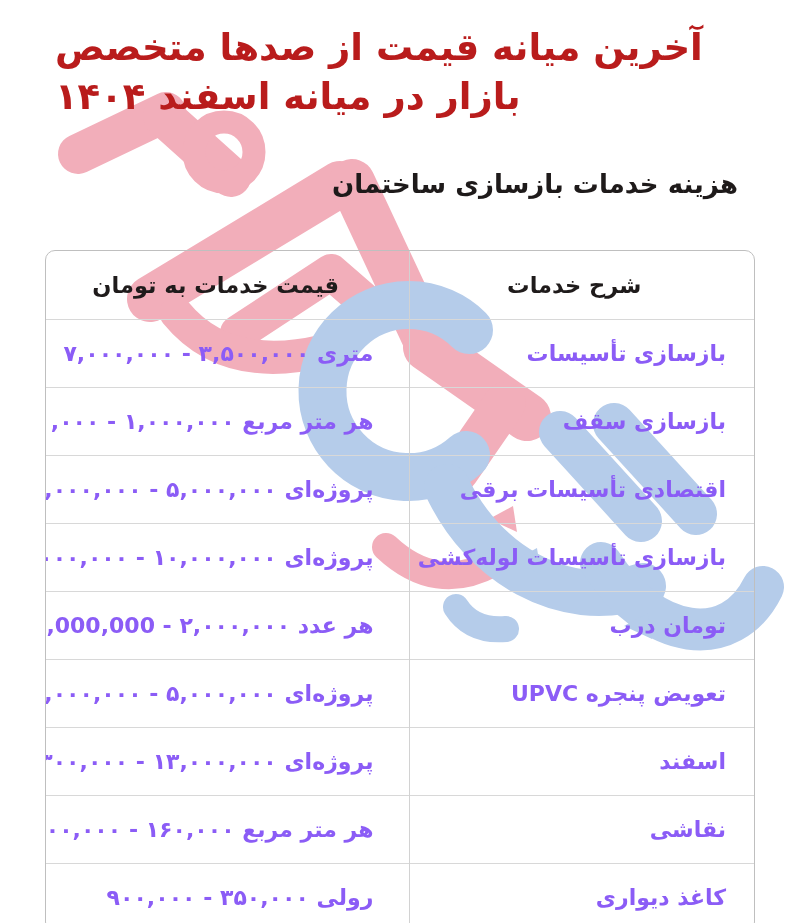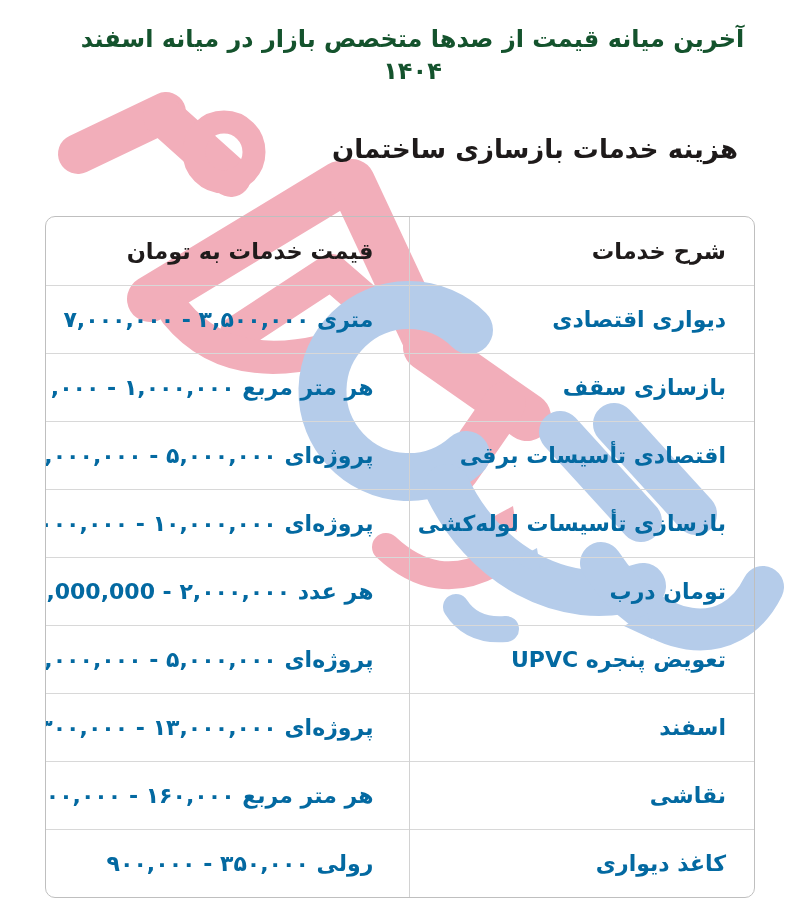--- a/index.html
+++ b/index.html
@@ -7,22 +7,22 @@
     width:800px;height:923px;position:relative;overflow:hidden;
     font-family:"DejaVu Sans","Liberation Sans",sans-serif;
     color:#221e1e;direction:rtl;
   }
   .watermark{
     position:absolute;inset:0;z-index:0;pointer-events:none;
   }
   .content{position:relative;z-index:1;}
   .page-title{
     margin:0;padding:24px 30px 0 55px;
-    font-size:24px;line-height:1.32;font-weight:700;
-    text-align:center;color:#14532d;letter-spacing:-0.2px;
+    font-size:37px;line-height:1.32;font-weight:700;
+    text-align:left;color:#b91c1c;letter-spacing:-0.2px;
   }
   .page-subtitle{
     margin:46px 62px 0 0;
     font-size:26px;line-height:1.25;font-weight:700;
     text-align:right;color:#1e1a1a;padding-left:18px;
   }
   .table-card{
     margin:50px 45px 0 45px;
     border:1.5px solid #bfbfbf;
     border-radius:10px;
@@ -31,33 +31,32 @@
   }
   table.price-table{
     width:100%;
     border-collapse:collapse;
     table-layout:fixed;
   }
   .price-table th,
   .price-table td{
     height:67px;
     vertical-align:middle;
-    text-align:right;
     padding:0 28px 0 12px;
     font-size:22px;
     overflow:hidden;
     white-space:nowrap;
   }
   .price-table thead th{
     height:68px;
     font-weight:700;
     font-size:22.5px;
     color:#1f1b1b;
   }
-  .price-table td{font-weight:600;color:#0369a1;}
+  .price-table td{font-weight:600;color:#8b5cf6;}
   .price-table td.price{padding:0 36px 0 12px;}
   .price-table thead th.price{padding:0 36px 0 12px;}
   
   .price-table th.service,
   .price-table td.service{border-left:1.5px solid #d2d2d2;}
   
   .price-table tbody td{border-top:1.5px solid #d8d8d8;}
 </style>
 </head>
 <body>
@@ -105,21 +104,21 @@
         <col style="width:51.4%">
       </colgroup>
       <thead>
         <tr>
           <th class="service">شرح خدمات</th>
           <th class="price">قیمت خدمات به تومان</th>
         </tr>
       </thead>
       <tbody>
           <tr>
-            <td class="service">دیواری اقتصادی</td>
+            <td class="service">بازسازی تأسیسات</td>
             <td class="price">متری ۳,۵۰۰,۰۰۰ - ۷,۰۰۰,۰۰۰</td>
           </tr>
           <tr>
             <td class="service">بازسازی سقف</td>
             <td class="price">هر متر مربع ۱,۰۰۰,۰۰۰ - ۲,۰۰۰,۰۰۰</td>
           </tr>
           <tr>
             <td class="service">اقتصادی تأسیسات برقی</td>
             <td class="price">پروژه‌ای ۵,۰۰۰,۰۰۰ - ۲۰,۰۰۰,۰۰۰</td>
           </tr>

